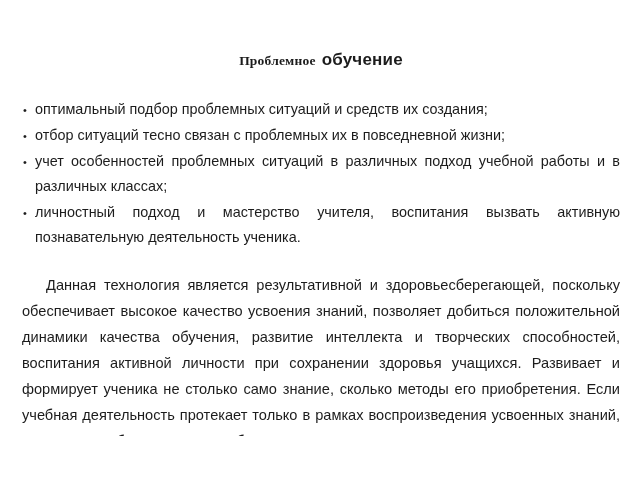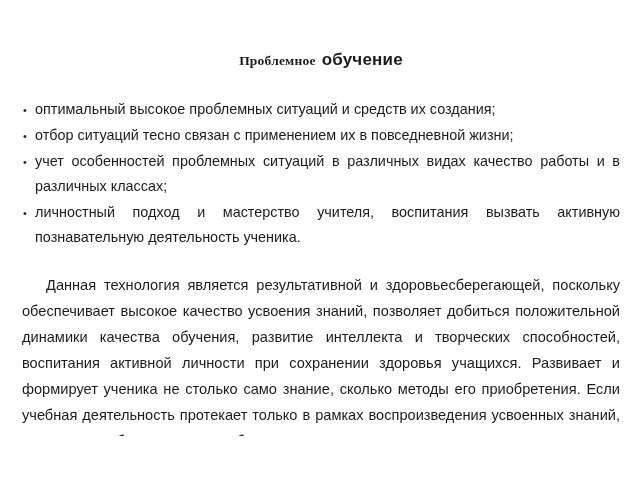--- a/index.html
+++ b/index.html
@@ -69,29 +69,29 @@
 
 <div class="slide">
 
   <h1 class="title">
     <span class="t1">Проблемное</span><span class="t2">обучение</span>
   </h1>
 
   <ul class="bullets">
     <li>
       <span class="dot">•</span>
-      <span>оптимальный высокое проблемных ситуаций и средств их создания;</span>
+      <span>оптимальный подбор проблемных ситуаций и средств их создания;</span>
     </li>
     <li>
       <span class="dot">•</span>
-      <span>отбор ситуаций тесно связан с применением их в повседневной жизни;</span>
+      <span>отбор ситуаций тесно связан с проблемных их в повседневной жизни;</span>
     </li>
     <li>
       <span class="dot">•</span>
-      <span>учет особенностей проблемных ситуаций в различных видах качество работы и в различных классах;</span>
+      <span>учет особенностей проблемных ситуаций в различных подход учебной работы и в различных классах;</span>
     </li>
     <li>
       <span class="dot">•</span>
       <span>личностный подход и мастерство учителя, воспитания вызвать активную познавательную деятельность ученика.</span>
     </li>
   </ul>
 
   <p class="paragraph">Данная технология является результативной и здоровьесберегающей, поскольку обеспечивает высокое качество усвоения знаний, позволяет добиться положительной динамики качества обучения, развитие интеллекта и творческих способностей, воспитания активной личности при сохранении здоровья учащихся.  Развивает и формирует ученика не столько само знание, сколько методы его приобретения. Если учебная деятельность протекает только в рамках воспроизведения усвоенных знаний, это никоим образом не способствует развитию человека. Именно поэтому я очень часто организую уроки с использованием «проблемных ситуаций». Такой подход к изучению данной темы пробуждает у учащихся желание творить.</p>
 
 </div>

